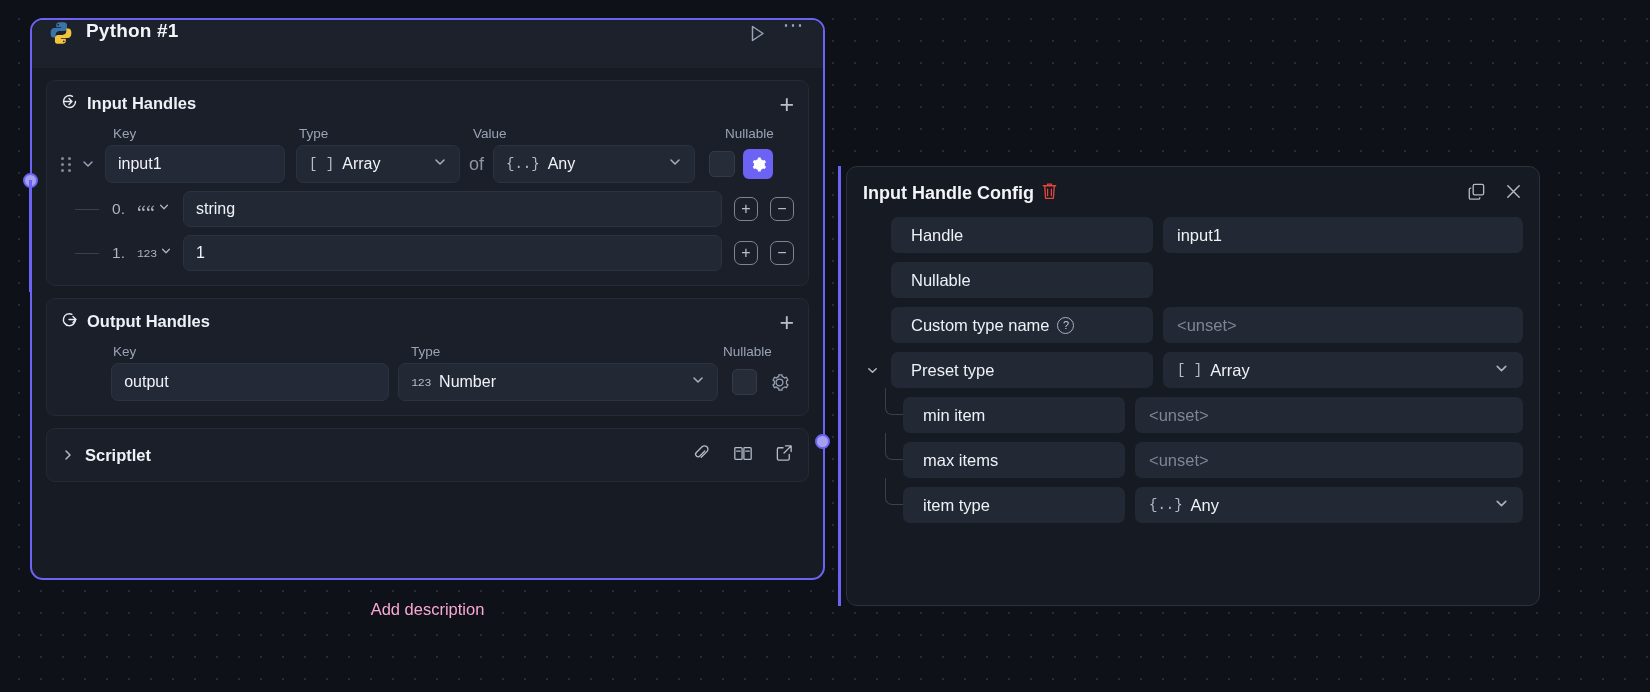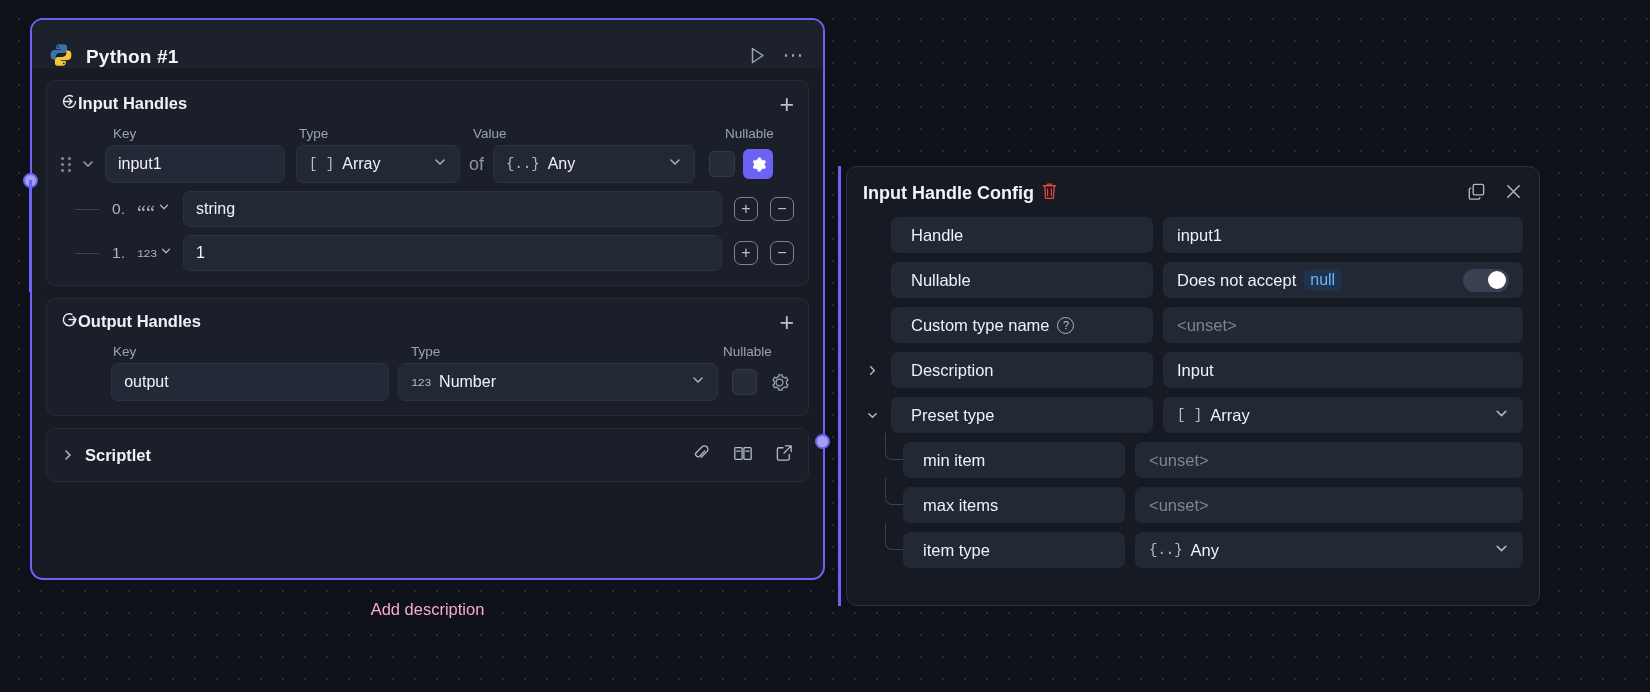--- a/index.html
+++ b/index.html
@@ -26,39 +26,39 @@
     width:795px; height:562px;
     background:#171b24;
     border:2.5px solid #6c63f5;
     border-radius:13px;
     display:flex; flex-direction:column;
     overflow:hidden;
   }
   .node-header {
     height:48px; flex:0 0 48px;
     background:#1c212c;
-    display:flex; align-items:flex-end;
+    display:flex; align-items:flex-start;
     padding:0 18px 0 16px;
     gap:12px;
   }
   .py-icon { width:26px; height:26px; position:relative; flex:0 0 26px; }
   .node-title { font-size:19px; font-weight:bold; color:#f2f4f8; letter-spacing:.2px; }
   .hdr-spacer { flex:1; }
   .icon-btn { width:26px; height:26px; display:flex; align-items:center; justify-content:center; color:#9aa3b5; cursor:pointer; }
   .dots-btn { font-size:21px; color:#9aa3b5; letter-spacing:1.5px; line-height:10px; cursor:pointer; padding-bottom:8px;}
 
   .node-body { flex:1; padding:12px 14px 0 14px; display:flex; flex-direction:column; gap:12px; }
 
   .panel {
     background:#1a1f29;
     border:1px solid #242a36;
     border-radius:9px;
     padding:12px 14px 14px 14px;
   }
-  .panel-head { display:flex; align-items:center; margin-bottom:6px; }
+  .panel-head { display:flex; align-items:center; gap:9px; margin-bottom:6px; }
   .panel-title { font-size:16.5px; font-weight:bold; color:#eef1f6; }
   .panel-head .plus { margin-left:auto; color:#b9c0cd; font-size:25px; line-height:18px; font-weight:300; cursor:pointer; }
 
   .col-heads { display:flex; font-size:13.5px; color:#9aa3b5; padding:6px 0 4px 0; }
 
   .row { display:flex; align-items:center; gap:0; }
 
   .drag-dots { width:12px; height:14px; display:grid; grid-template-columns:repeat(2,3px); grid-template-rows:repeat(3,3px); gap:3px 4px; }
   .drag-dots i { width:3px; height:3px; background:#7f8798; border-radius:50%; display:block; }
 
@@ -366,47 +366,31 @@
 
   <div class="cfgrow">
     <span class="twist"></span>
     <span class="ckey">Handle</span>
     <span class="cval">input1</span>
   </div>
 
   <div class="cfgrow">
     <span class="twist"></span>
     <span class="ckey">Nullable</span>
-    <span class="cval">
-      <span>Does not accept</span>
-      <span class="nullbadge">null</span>
-      <span class="toggle">
-          <i></i>
-        </span>
-    </span>
   </div>
 
   <div class="cfgrow">
     <span class="twist"></span>
     <span class="ckey">
       <span>Custom type name</span>
       <span class="qmark">?</span>
     </span>
     <span class="cval muted">&lt;unset&gt;</span>
   </div>
 
-  <div class="cfgrow">
-    <span class="twist">
-      <svg width="13" height="13" viewBox="0 0 14 14">
-          <path d="M5 3l4 4-4 4" fill="none" stroke="#b4bbc8" stroke-width="1.5" stroke-linecap="round" stroke-linejoin="round"></path>
-        </svg>
-    </span>
-    <span class="ckey">Description</span>
-    <span class="cval">Input</span>
-  </div>
 
   <div class="cfgrow">
     <span class="twist">
       <svg width="13" height="13" viewBox="0 0 14 14">
           <path d="M3 5l4 4 4-4" fill="none" stroke="#b4bbc8" stroke-width="1.5" stroke-linecap="round" stroke-linejoin="round"></path>
         </svg>
     </span>
     <span class="ckey">Preset type</span>
     <span class="cval">
       <span class="tprefix">[ ]</span>

